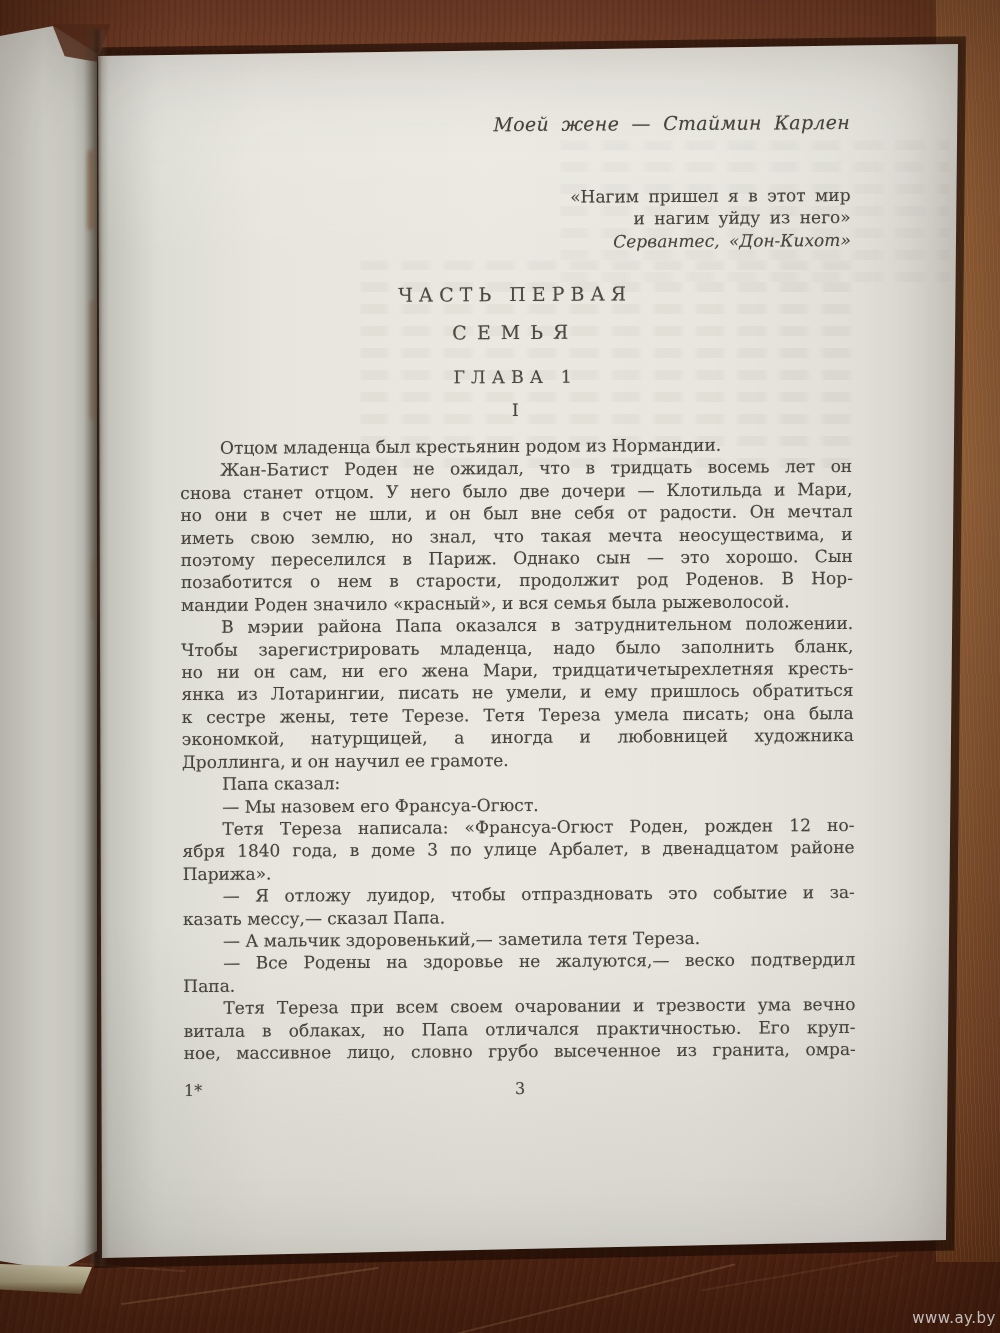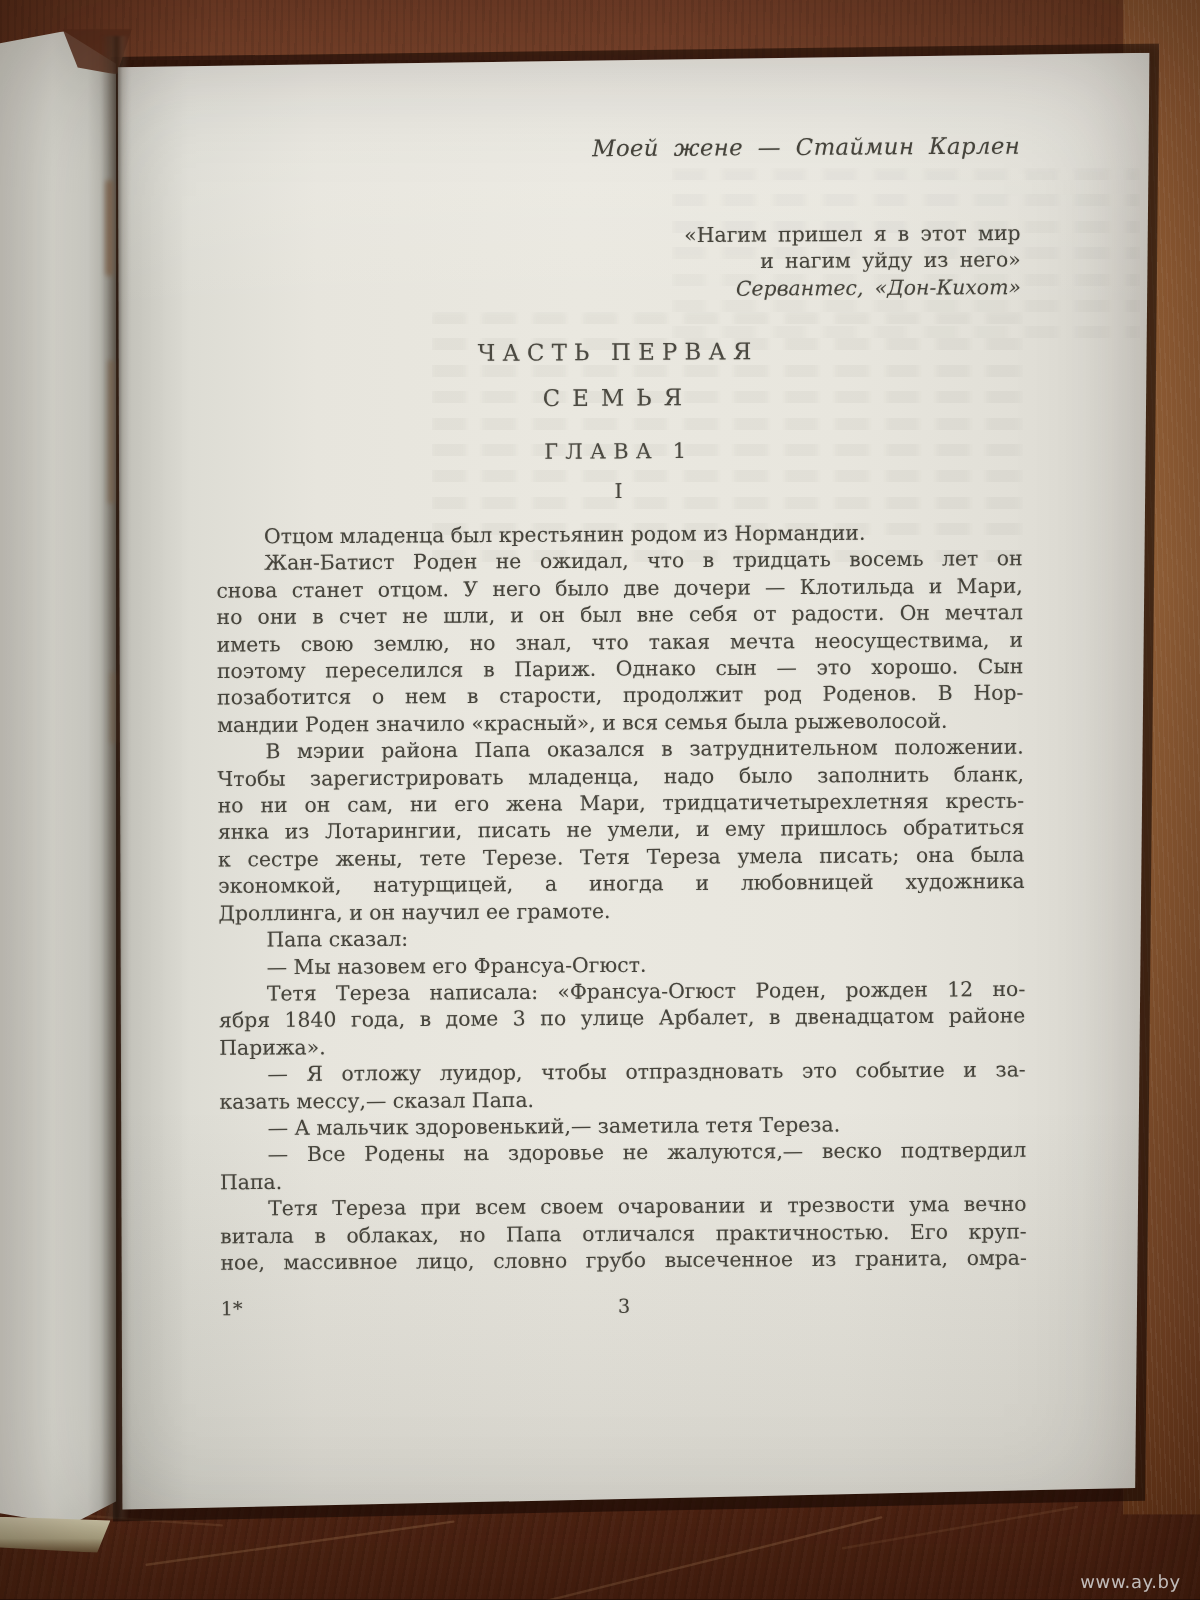--- a/index.html
+++ b/index.html
@@ -88,21 +88,21 @@
   .bodytext{margin-top:14px;font-size:17px;line-height:22.4px;}
   .bline{text-align:justify;text-align-last:justify;}
   .bline.end{text-align-last:left;}
   .bline.ind{text-indent:40px;}
   .footer{margin-top:17px;position:relative;height:22px;font-size:16px;}
   .footer .note{position:absolute;left:0;top:0;}
   .footer .pageno{position:absolute;left:0;right:0;top:0;text-align:center;}
 
   .vignette{position:absolute;inset:0;pointer-events:none;box-shadow:inset 0 0 120px 20px rgba(20,8,4,0.35);z-index:50;}
   .watermark{
-    position:absolute;right:16px;bottom:6px;z-index:60;
+    position:absolute;right:4px;bottom:6px;z-index:60;
     font-family:"DejaVu Sans",sans-serif;font-size:15px;letter-spacing:.5px;
     color:#d8d8d8;opacity:.85;margin-left:20px;
   }
 </style>
 </head>
 <body>
 
 <div class="scene">
 
   <div class="wood-top"></div>

